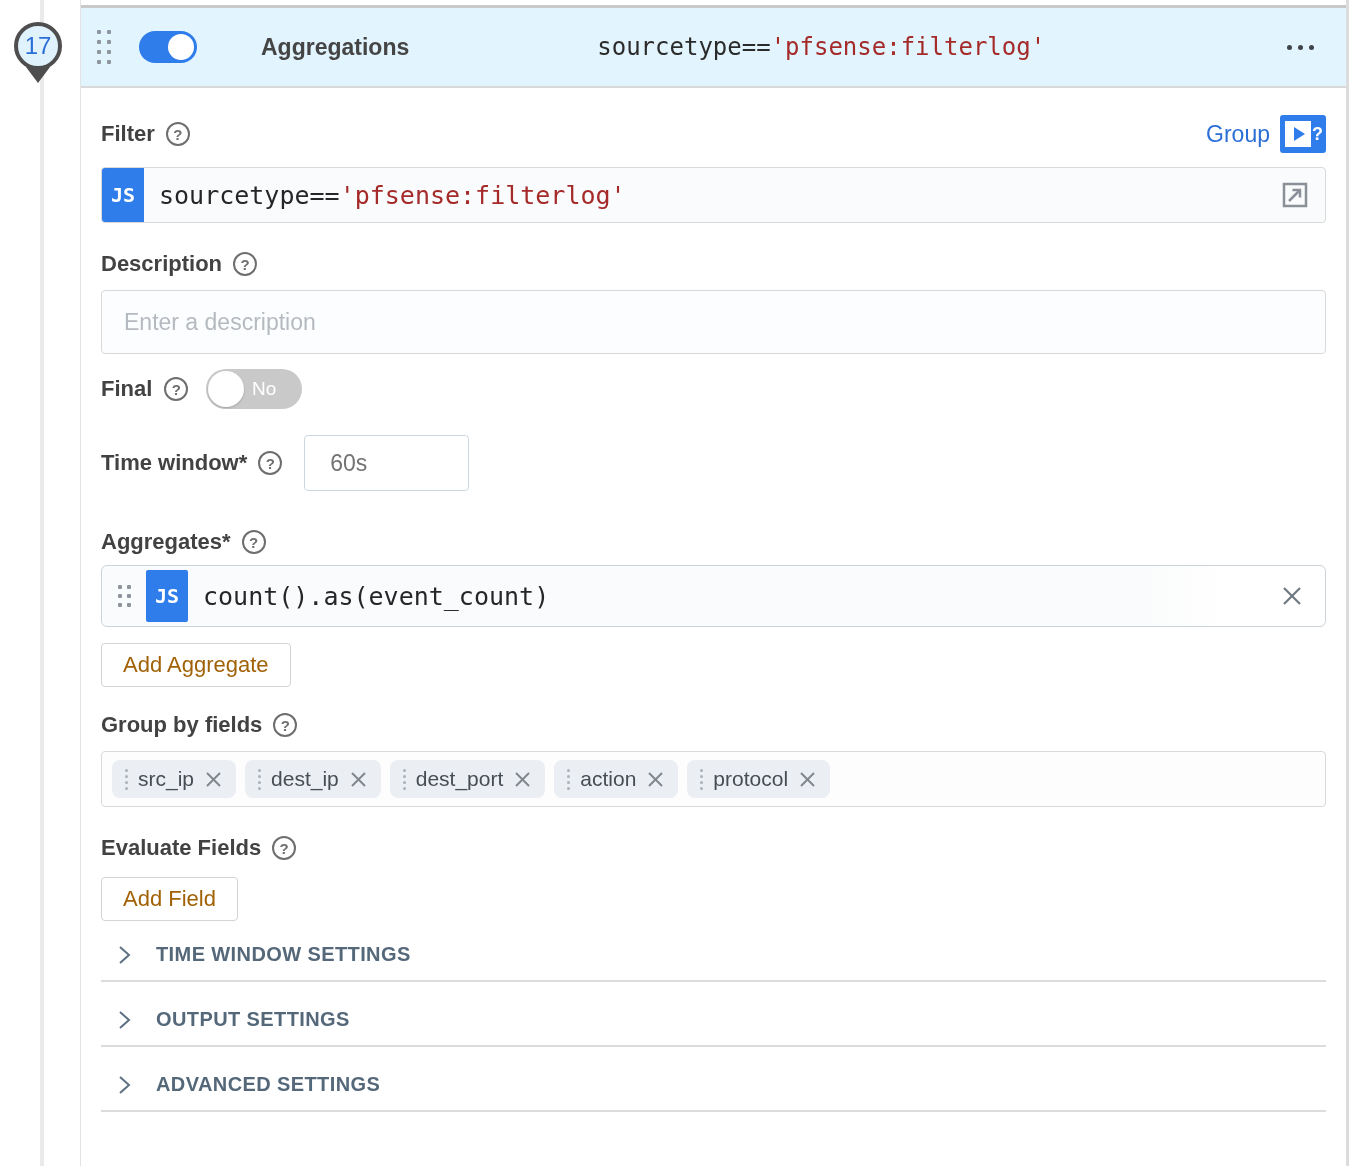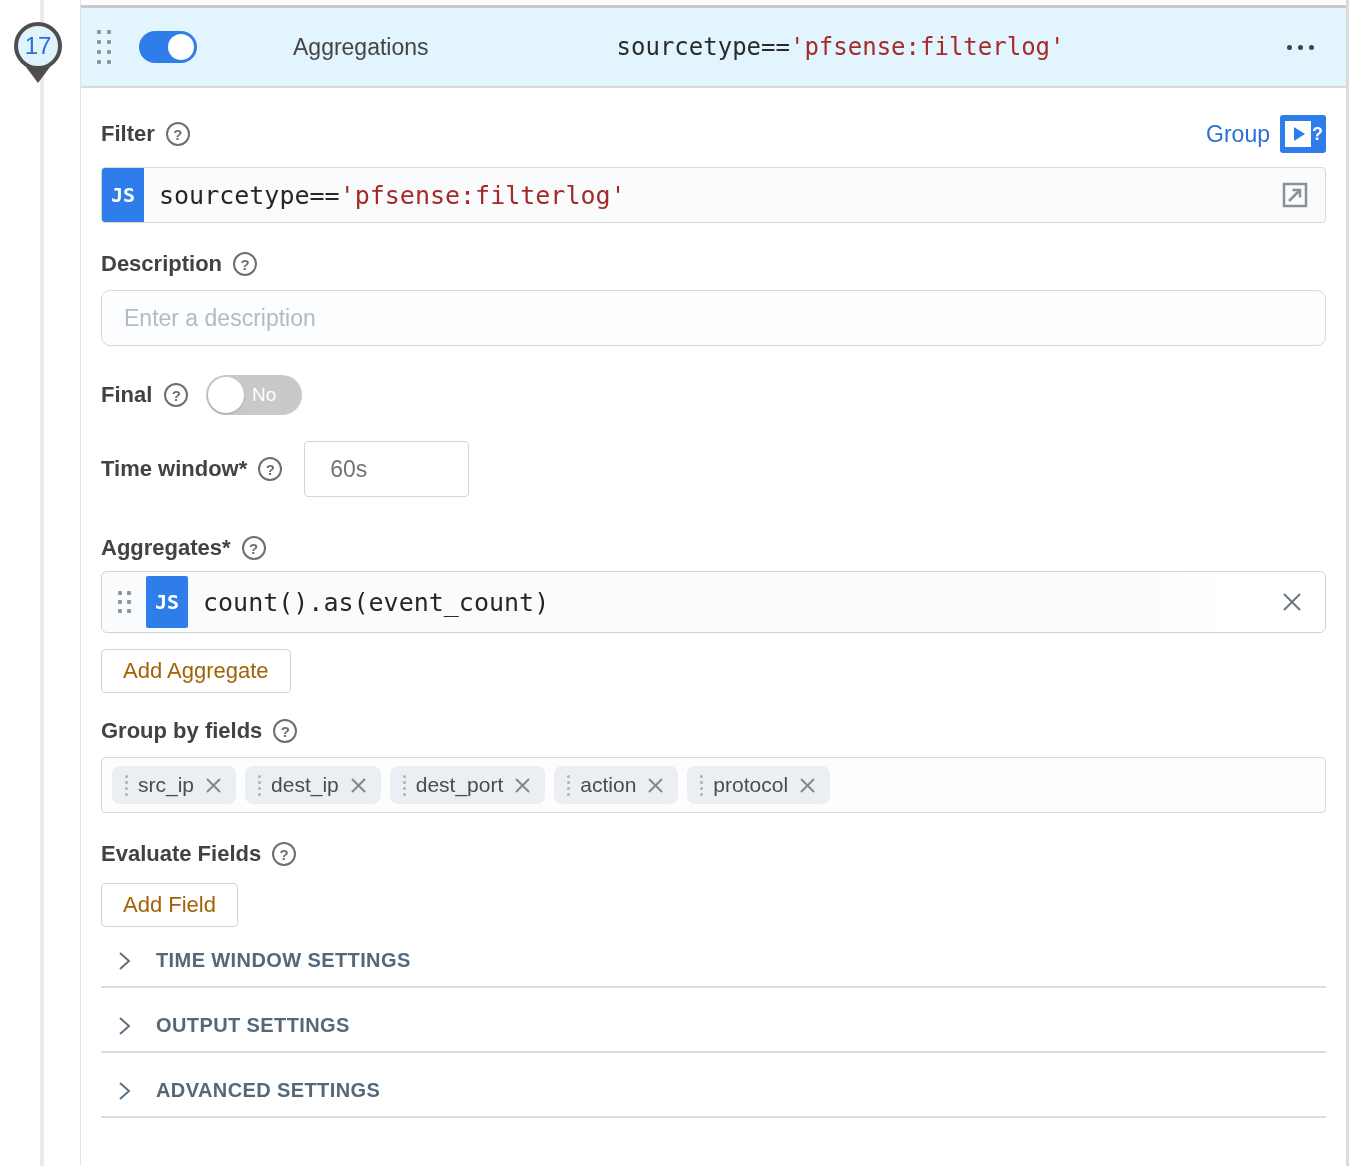--- a/index.html
+++ b/index.html
@@ -20,21 +20,21 @@
     border-left:1px solid #e3e3e3; border-right:3px solid #dcdcdc; }
   .panel-topline { position:absolute; top:5px; left:0; right:0; height:3px; background:#c9c9c9; }
 
   
   .hdr { position:absolute; top:8px; left:0; right:0; height:80px; background:#e2f4fd;
     border-bottom:2px solid #d9d9d9; display:flex; align-items:center; padding:0 14px; }
   .drag-8 { display:grid; grid-template-columns:repeat(2,4px); grid-auto-rows:4px; gap:6px 6px; margin-left:2px; }
   .drag-8 i, .drag-6 i { background:#8f959c; border-radius:1px; display:block; width:4px; height:4px; }
   .toggle-on { width:58px; height:32px; background:#2e7deb; border-radius:16px; position:relative; margin-left:28px; flex:0 0 auto; cursor:pointer; }
   .toggle-on .knob { position:absolute; right:3px; top:3px; width:26px; height:26px; background:#fff; border-radius:50%; }
-  .hdr-title { margin-left:96px; font-size:23px; font-weight:400; color:#454545;text-align:right; }
+  .hdr-title { margin-left:64px; font-size:23px; font-weight:700; color:#454545;text-align:right; }
   .hdr-code { margin-left:188px; font-family:"DejaVu Sans Mono", monospace; font-size:24px; color:#2b2b2b; white-space:nowrap; }
   .code-string { color:#a52a2a; }
   .ellipsis { margin-left:auto; margin-right:16px; display:flex; gap:6px; cursor:pointer; padding:6px 2px; }
   .ellipsis i { width:5px; height:5px; border-radius:50%; background:#3f4449; display:block; }
 
   
   .bodywrap { position:absolute; top:90px; left:0; right:0; bottom:0; padding:0 20px; }
 
   .label-row { display:flex; align-items:center; gap:11px; }
   .lbl { font-size:22px; font-weight:700; color:#424242; }
@@ -52,25 +52,25 @@
   .expr-input { margin-top:14px; height:56px; border:1px solid #d9d9d9; border-radius:4px; background:#fafbfc;
     display:flex; align-items:stretch; position:relative; }
   .js-badge { width:42px; background:#2e7deb; color:#fff; font-family:"DejaVu Sans Mono", monospace;
     font-size:20px; font-weight:700; display:flex; align-items:center; justify-content:center;
     border-radius:3px 0 0 3px; flex:0 0 auto; }
   .expr-code { display:flex; align-items:center; padding-left:15px; font-family:"DejaVu Sans Mono", monospace;
     font-size:25px; color:#262626; white-space:nowrap; }
   .expand-btn { position:absolute; right:14px; top:50%; transform:translateY(-50%); cursor:pointer; line-height:0; }
 
   .mt-desc { margin-top:28px; }
-  .text-input { margin-top:13px; height:56px; width:100%; border:1px solid #d9d9d9; border-radius:9px;
+  .text-input { margin-top:13px; height:64px; width:100%; border:1px solid #d9d9d9; border-radius:4px;
     background:#fcfdfe; font-size:23px; color:#3f3f3f; padding-left:22px; font-family:"Liberation Sans", sans-serif; outline:none; }
   .text-input::placeholder { color:#b5bac0; }
 
-  .row-final { margin-top:28px; display:flex; align-items:center; gap:12px; height:42px; }
+  .row-final { margin-top:14px; display:flex; align-items:center; gap:12px; height:42px; }
   .toggle-off { width:96px; height:40px; background:#c9c9c9; border-radius:20px; position:relative; margin-left:6px; cursor:pointer; }
   .toggle-off .knob { position:absolute; left:2px; top:2px; width:36px; height:36px; background:#fff; border-radius:50%; box-shadow:0 1px 2px rgba(0,0,0,0.2); }
   .toggle-off .off-label { position:absolute; right:26px; top:50%; transform:translateY(-50%); color:#fff; font-size:19px; }
 
   .row-timewindow { margin-top:25px; display:flex; align-items:center; gap:22px; }
   .tw-input { width:165px; height:56px; border:1px solid #ccd8e0; border-radius:4px; background:#fff;
     font-size:23px; color:#737373; padding-left:25px; font-family:"Liberation Sans", sans-serif; outline:none; }
 
   .mt-agg { margin-top:38px; }
   .agg-row { margin-top:10px; height:62px; border:1px solid #ccd3d9; border-radius:6px;

